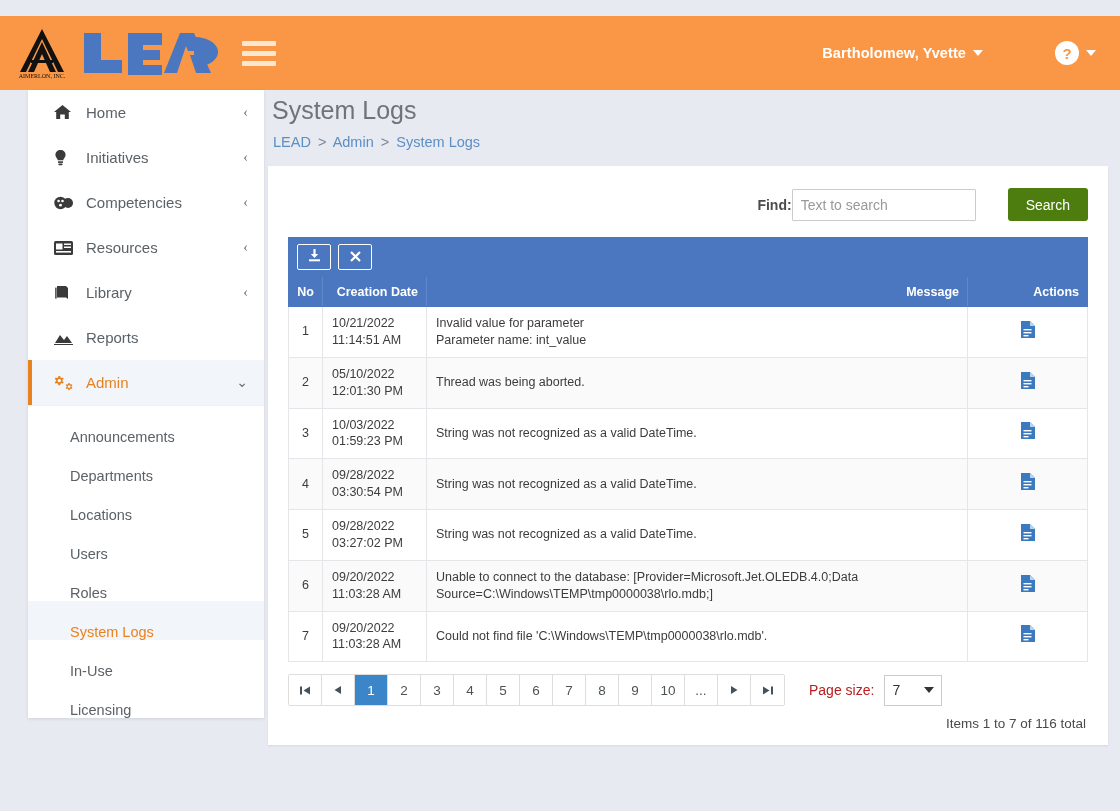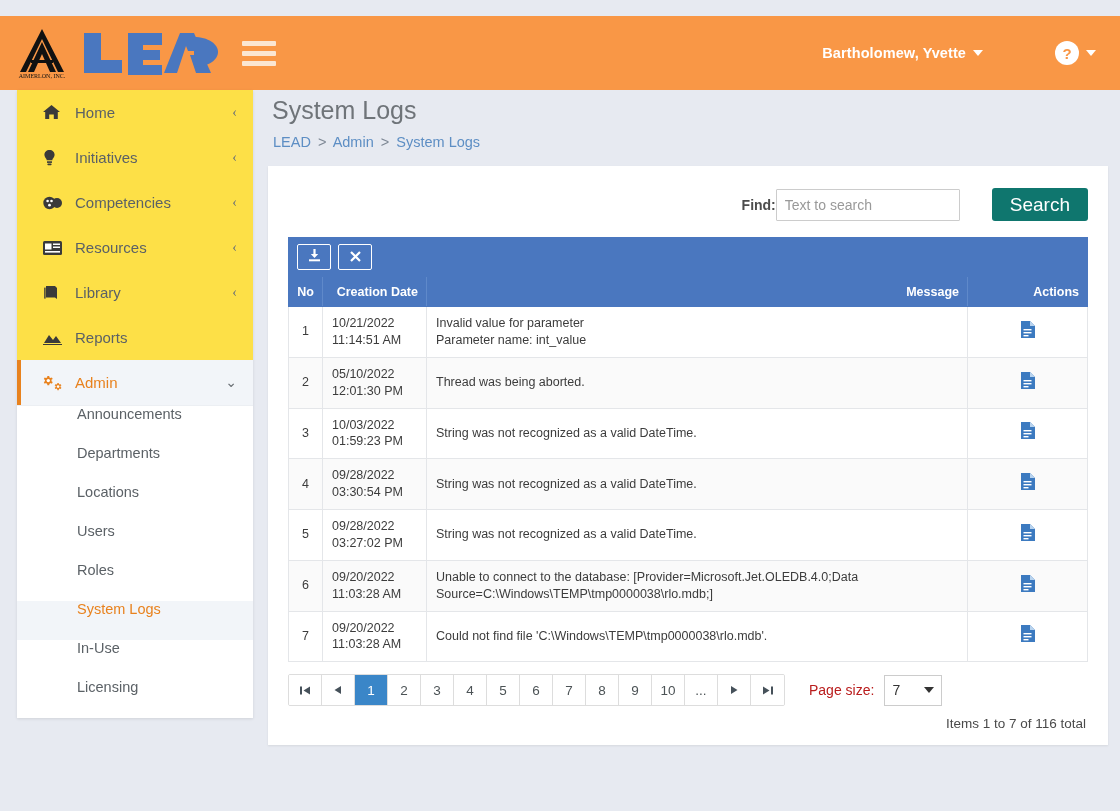--- a/index.html
+++ b/index.html
@@ -43,41 +43,41 @@
   }
   .help-wrap{ display:flex; align-items:center; margin-left:72px; cursor:pointer; }
   .help-circle{
     width:24px;height:24px;border-radius:50%;background:#fff;color:#f99746;
     display:flex;align-items:center;justify-content:center;
     font-weight:bold;font-size:15px;
   }
 
   
   .sidebar{
-    position:absolute; left:17px; top:90px; width:236px;
-    background:#fde047; box-shadow:0 1px 3px rgba(0,0,0,.10);
+    position:absolute; left:28px; top:90px; width:236px;
+    background:#ffffff; box-shadow:0 1px 3px rgba(0,0,0,.10);
   }
   .nav-item{
     height:45px; display:flex; align-items:center; padding:0 16px 0 22px;
     color:#5b6166; font-size:15px; cursor:pointer; position:relative;
     border-left:4px solid transparent;
   }
   .nav-item .nav-ico{
     width:24px; flex:none; display:flex; align-items:center; justify-content:flex-start;
     color:#3a3a3a;
   }
   .nav-item .nav-label{ margin-left:8px; flex:1; }
   .nav-item .nav-chev{ color:#6b7176; font-size:14px; font-family:"Liberation Serif", serif;}
   .nav-item.active{
     background:#f2f5f9; border-left-color:#e8821e; color:#e8821e;
   }
   .nav-item.active .nav-ico{ color:#e8821e; }
   .subnav{ background:#fff; border-top:1px solid #eceff3;}
   .sub-item{
-    height:39px; display:flex; align-items:flex-start; padding-left:60px;
+    height:39px; display:flex; align-items:flex-end; padding-left:42px;
     color:#5b6166; font-size:14.5px; cursor:pointer;
   }
   .sub-item.active{ background:#f2f5f9; color:#e8821e; }
 
   
   .main{ position:absolute; left:268px; top:96px; width:840px; }
   .page-title{ font-size:25px; color:#6f7479; font-weight:normal; margin:0 0 9px 4px;}
   .breadcrumb{ margin:0 0 16px 5px; font-size:14.5px; color:#6b93c7; }
   .breadcrumb .crumb{ color:#5d8ec4; cursor:pointer; }
   .breadcrumb .sep{ color:#7e8895; margin:0 3px;}
@@ -89,22 +89,22 @@
 
   .findbar{ display:flex; align-items:center; justify-content:flex-end; padding:4px 0 16px 0; }
   .find-label{ font-weight:bold; color:#4c4c4c; font-size:14px; margin-right:0;}
   .find-input{
     width:184px; height:32px; border:1px solid #ccc; padding:0 8px;
     font-size:14px; color:#333; font-family:"Liberation Sans", sans-serif;
     border-radius:1px; outline:none; background:#fff;
   }
   .find-input::placeholder{ color:#999; }
   .btn-search{
-    margin-left:32px; background:#0f766e; color:#fff; border:none;
-    height:33px; padding:0 18px; font-size:19px; border-radius:3px;
+    margin-left:32px; background:#4d7c0f; color:#fff; border:none;
+    height:33px; padding:0 18px; font-size:14px; border-radius:3px;
     font-family:"Liberation Sans", sans-serif; cursor:pointer;
   }
 
   
   .grid-toolbar{
     background:#4a77bf; padding:7px 9px; display:flex; gap:7px;
   }
   .tb-btn{
     width:34px; height:26px; border:1px solid #fff; background:transparent;
     color:#fff; display:flex; align-items:center; justify-content:center;

